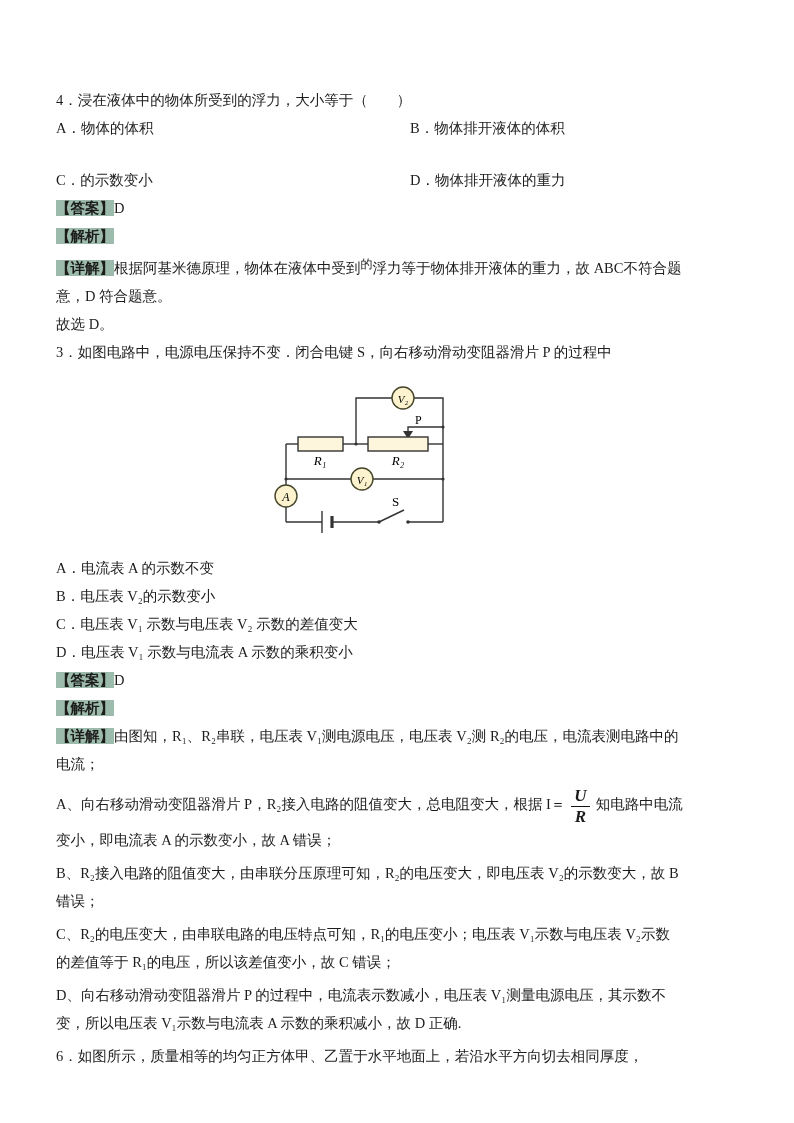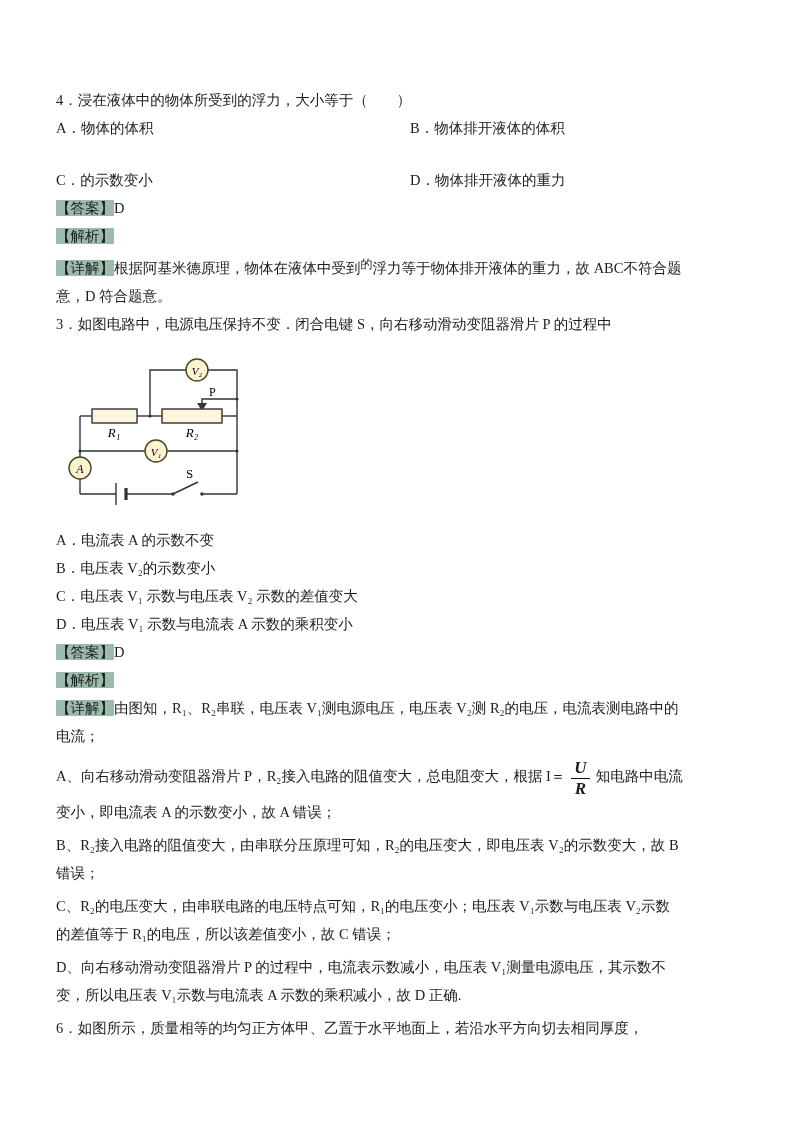--- a/index.html
+++ b/index.html
@@ -12,35 +12,35 @@
   }
   .page { padding:86px 110px 0 56px; font-size:14.5px; }
   .line { line-height:28px; }
   .para { line-height:28px; }
   .opt-grid {
     display:grid;
     grid-template-columns:330px auto;
     line-height:28px;
     gap:24px;
   }
-  .hl { background:var(--hl,#9dbbac); }
+  .hl { background:var(--hl,#9dbbac);font-weight:bold; }
   .sup { vertical-align:5px; font-size:12px; }
   .frac {
     display:inline-flex;
     flex-direction:column;
     align-items:center;
     vertical-align:middle;
     font-style:italic;
     font-weight:bold;
     font-size:17px;
     line-height:1.15;
     margin:0 6px;
   }
   .frac .num { border-bottom:1.6px solid #111; padding:0 3px; }
-  .circuit { margin:9px 0 5px 6px; }
+  .circuit { margin:9px 0 5px 6px;text-align:center; }
   .expl-para { margin-top:5px; }
   .para-a { margin-top:8px; }
   .q6 { margin-top:5px; }
   svg text { font-family:"Liberation Serif","DejaVu Serif",serif; }
 </style>
 </head>
 <body>
 
 <div class="page">
 
@@ -52,20 +52,21 @@
     <span>C．的示数变小</span>
     <span>D．物体排开液体的重力</span>
   </div>
 
   <p class="line"><span class="hl">【答案】</span><span>D</span></p>
 
   <p class="line"><span class="hl">【解析】</span></p>
 
   <p class="para"><span class="hl">【详解】</span><span>根据阿基米德原理，物体在液体中受到</span><span class="sup">的</span><span>浮力等于物体排开液体的重力，故 ABC不符合题意，D 符合题意。</span></p>
 
+  <p class="line">故选 D。</p>
 
   <p class="line">3．如图电路中，电源电压保持不变．闭合电键 S，向右移动滑动变阻器滑片 P 的过程中</p>
 
   <div class="circuit">
     <svg width="210" height="170" viewBox="0 0 210 170">
       <g stroke="#333" stroke-width="1.4" fill="none">
 
         <path d="M124,23 H88 V69"></path>
         <path d="M146,23 H175 V147"></path>
 

